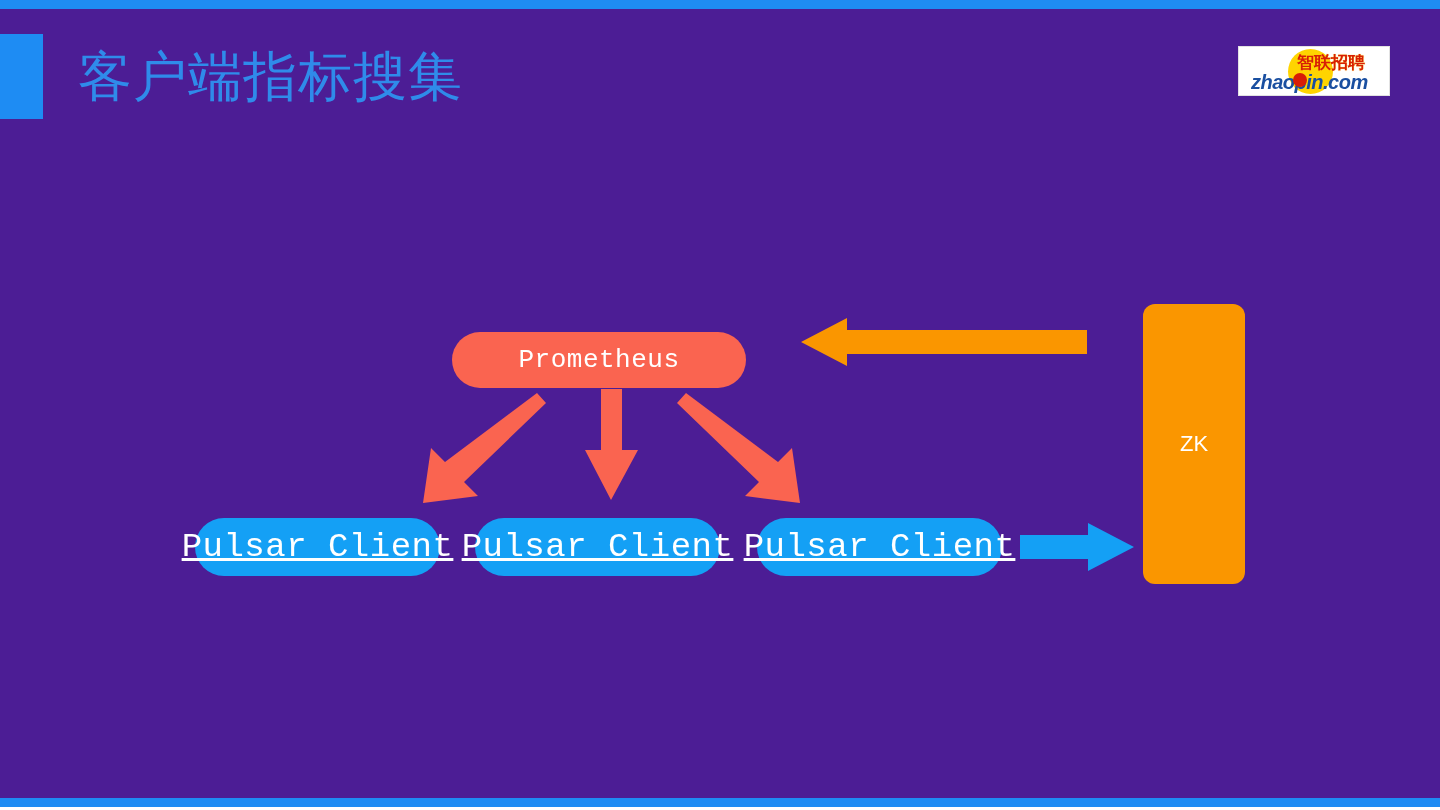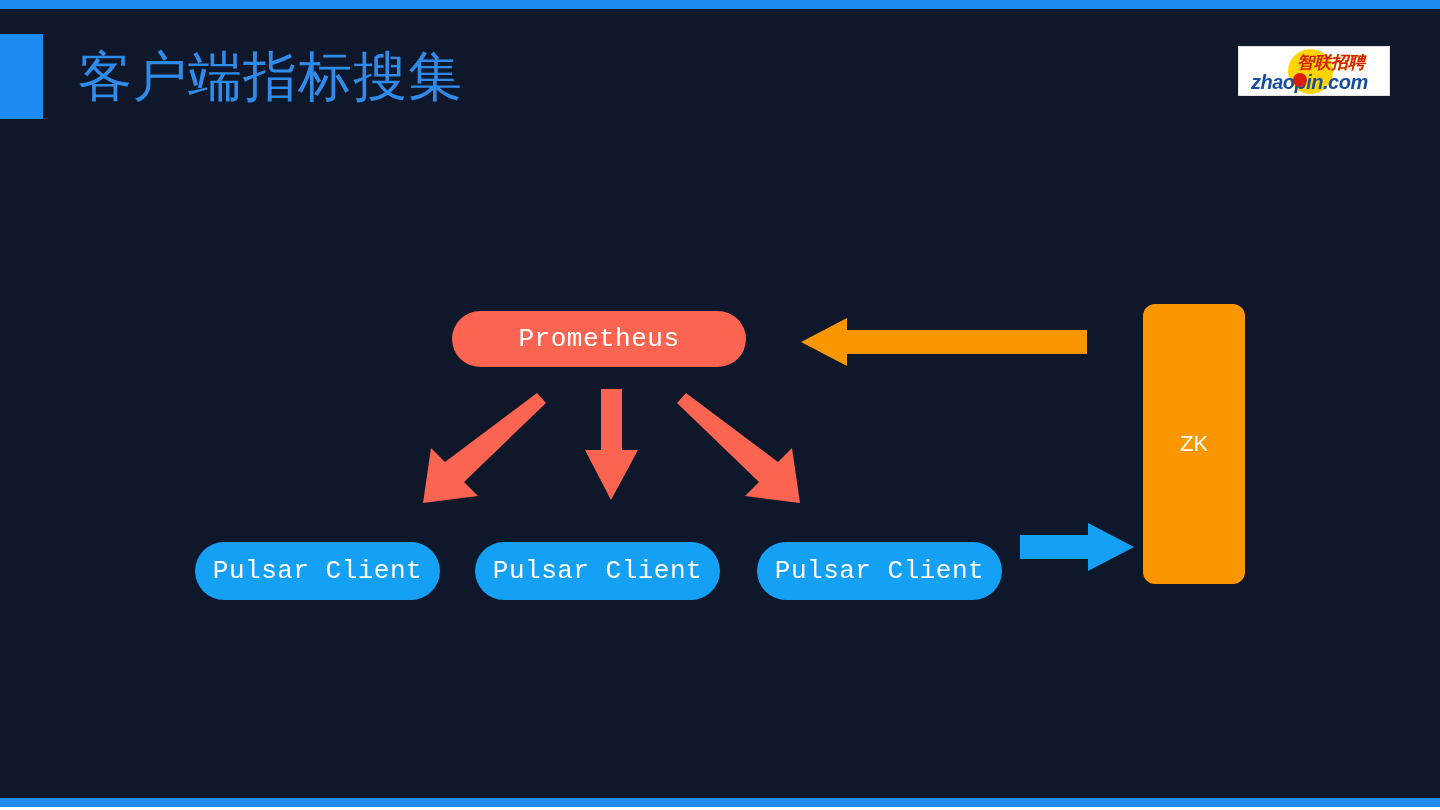--- a/index.html
+++ b/index.html
@@ -8,21 +8,21 @@
     width: 1440px;
     height: 810px;
     overflow: hidden;
     background: #ffffff;
     font-family: "Liberation Sans", sans-serif;
   }
   .slide {
     position: relative;
     width: 1440px;
     height: 800px;
-    background: #0f172a;
+    background: #4c1d95;
   }
 
   
   .rule-top {
     position: absolute;
     left: 0; top: 0;
     width: 1440px; height: 9px;
     background: #1e8cf3;
   }
   .rule-bottom {
@@ -70,21 +70,20 @@
     width: 45px; height: 45px;
     border-radius: 50%;
     background: #ffd400;
   }
   .logo-cn {
     position: absolute;
     left: 58px; top: 4px;
     font-family: "Liberation Sans", "DejaVu Sans", sans-serif;
     font-size: 17px;
     font-weight: bold;
-    font-style: italic;
     color: #d81e06;
     letter-spacing: 0px;
     white-space: nowrap;
     text-shadow: 0 0 1px #ffd400;
   }
   .logo-en {
     position: absolute;
     left: 12px; top: 24px;
     font-family: "Liberation Sans", "DejaVu Sans", sans-serif;
     font-size: 20px;
@@ -113,35 +112,36 @@
     position: absolute;
     display: flex;
     align-items: center;
     justify-content: center;
     font-family: "Liberation Mono", "DejaVu Sans Mono", monospace;
     color: #ffffff;
     white-space: nowrap;
   }
 
   .node-prometheus {
-    left: 452px; top: 311px;
+    left: 452px; top: 332px;
     width: 294px; height: 56px;
     background: #fa6450;
     border-radius: 28px;
     font-size: 26px;
     letter-spacing: 0.5px;
   }
 
   .node-client {
-    top: 542px;
+    top: 518px;
     width: 245px; height: 58px;
     background: #14a0f5;
     border-radius: 29px;
-    font-size: 26px;
+    font-size: 34px;
     letter-spacing: 0.5px;
+    text-decoration: underline;
   }
   .client-1 { left: 195px; }
   .client-2 { left: 475px; }
   .client-3 { left: 757px; }
 
   .node-zk {
     left: 1143px; top: 304px;
     width: 102px; height: 280px;
     background: #fa9600;
     border-radius: 12px;

